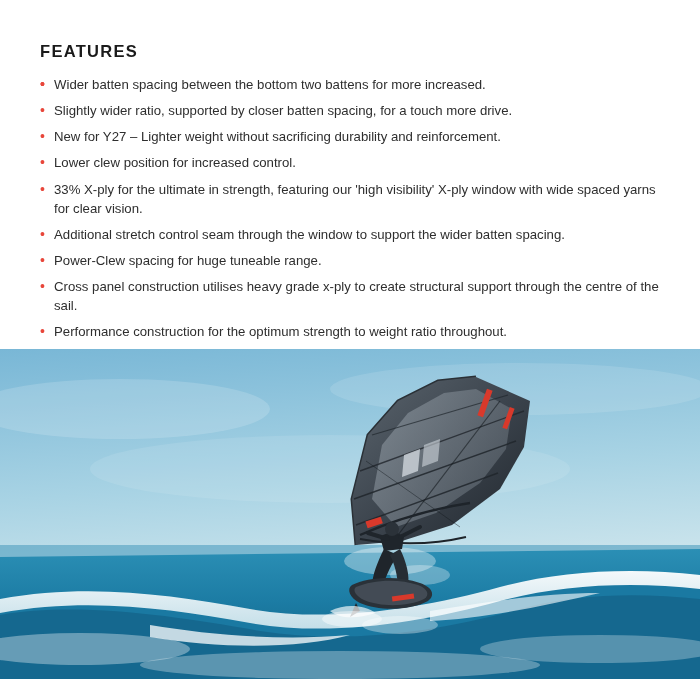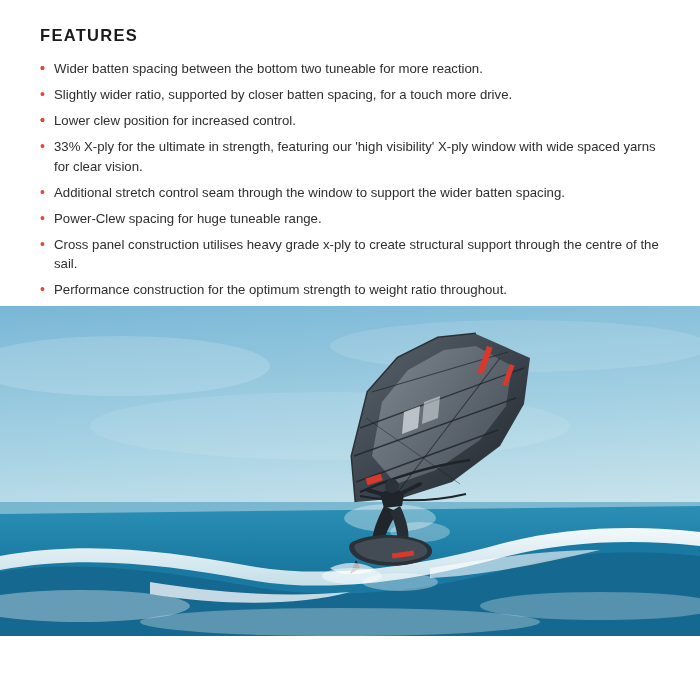--- a/index.html
+++ b/index.html
@@ -22,21 +22,21 @@
   }
   .features-section {
     padding: 26px 40px 0 40px;
     flex: 0 0 auto;
   }
   .features-title {
     font-size: 16.5px;
     font-weight: bold;
     letter-spacing: 1.3px;
     color: #1a1a1a;
-    margin: 0 0 14px 0;
+    margin: 16px 0 14px 0;
     font-family: "Liberation Sans", sans-serif;
   }
   .features-list {
     list-style: none;
     margin: 0;
     padding: 0;
   }
   .feature-item {
     position: relative;
     padding-left: 14px;
@@ -66,23 +66,23 @@
 </style>
 </head>
 <body>
 
 <div class="page">
 
   <section class="features-section">
     <h2 class="features-title">FEATURES</h2>
     <ul class="features-list">
       <li class="feature-item"><span class="bullet" style="color: rgb(232, 70, 58);">•</span></li>
-      <li class="feature-item"><span class="bullet" style="color: rgb(232, 70, 58);">•</span><span>Wider batten spacing between the bottom two tuneable for more reaction.</span></li>
+      <li class="feature-item"><span class="bullet" style="color: rgb(232, 70, 58);">•</span><span>Wider batten spacing between the bottom two battens for more increased.</span></li>
       <li class="feature-item"><span class="bullet" style="color: rgb(232, 70, 58);">•</span><span>Slightly wider ratio, supported by closer batten spacing, for a touch more drive.</span></li>
-      <li class="feature-item"><span class="bullet" style="color: rgb(232, 70, 58);">•</span></li>
+      <li class="feature-item"><span class="bullet" style="color: rgb(232, 70, 58);">•</span><span>New for Y27 – Lighter weight without sacrificing durability and reinforcement.</span></li>
       <li class="feature-item"><span class="bullet" style="color: rgb(232, 70, 58);">•</span><span>Lower clew position for increased control.</span></li>
       <li class="feature-item"><span class="bullet" style="color: rgb(232, 70, 58);">•</span><span>33% X-ply for the ultimate in strength, featuring our 'high visibility' X-ply window with wide spaced yarns for clear vision.</span></li>
       <li class="feature-item"><span class="bullet" style="color: rgb(232, 70, 58);">•</span><span>Additional stretch control seam through the window to support the wider batten spacing.</span></li>
       <li class="feature-item"><span class="bullet" style="color: rgb(232, 70, 58);">•</span><span>Power-Clew spacing for huge tuneable range.</span></li>
       <li class="feature-item"><span class="bullet" style="color: rgb(232, 70, 58);">•</span><span>Cross panel construction utilises heavy grade x-ply to create structural support through the centre of the sail.</span></li>
       <li class="feature-item"><span class="bullet" style="color: rgb(232, 70, 58);">•</span><span>Performance construction for the optimum strength to weight ratio throughout.</span></li>
     </ul>
   </section>
 
   <figure class="hero" style="margin:0;">

